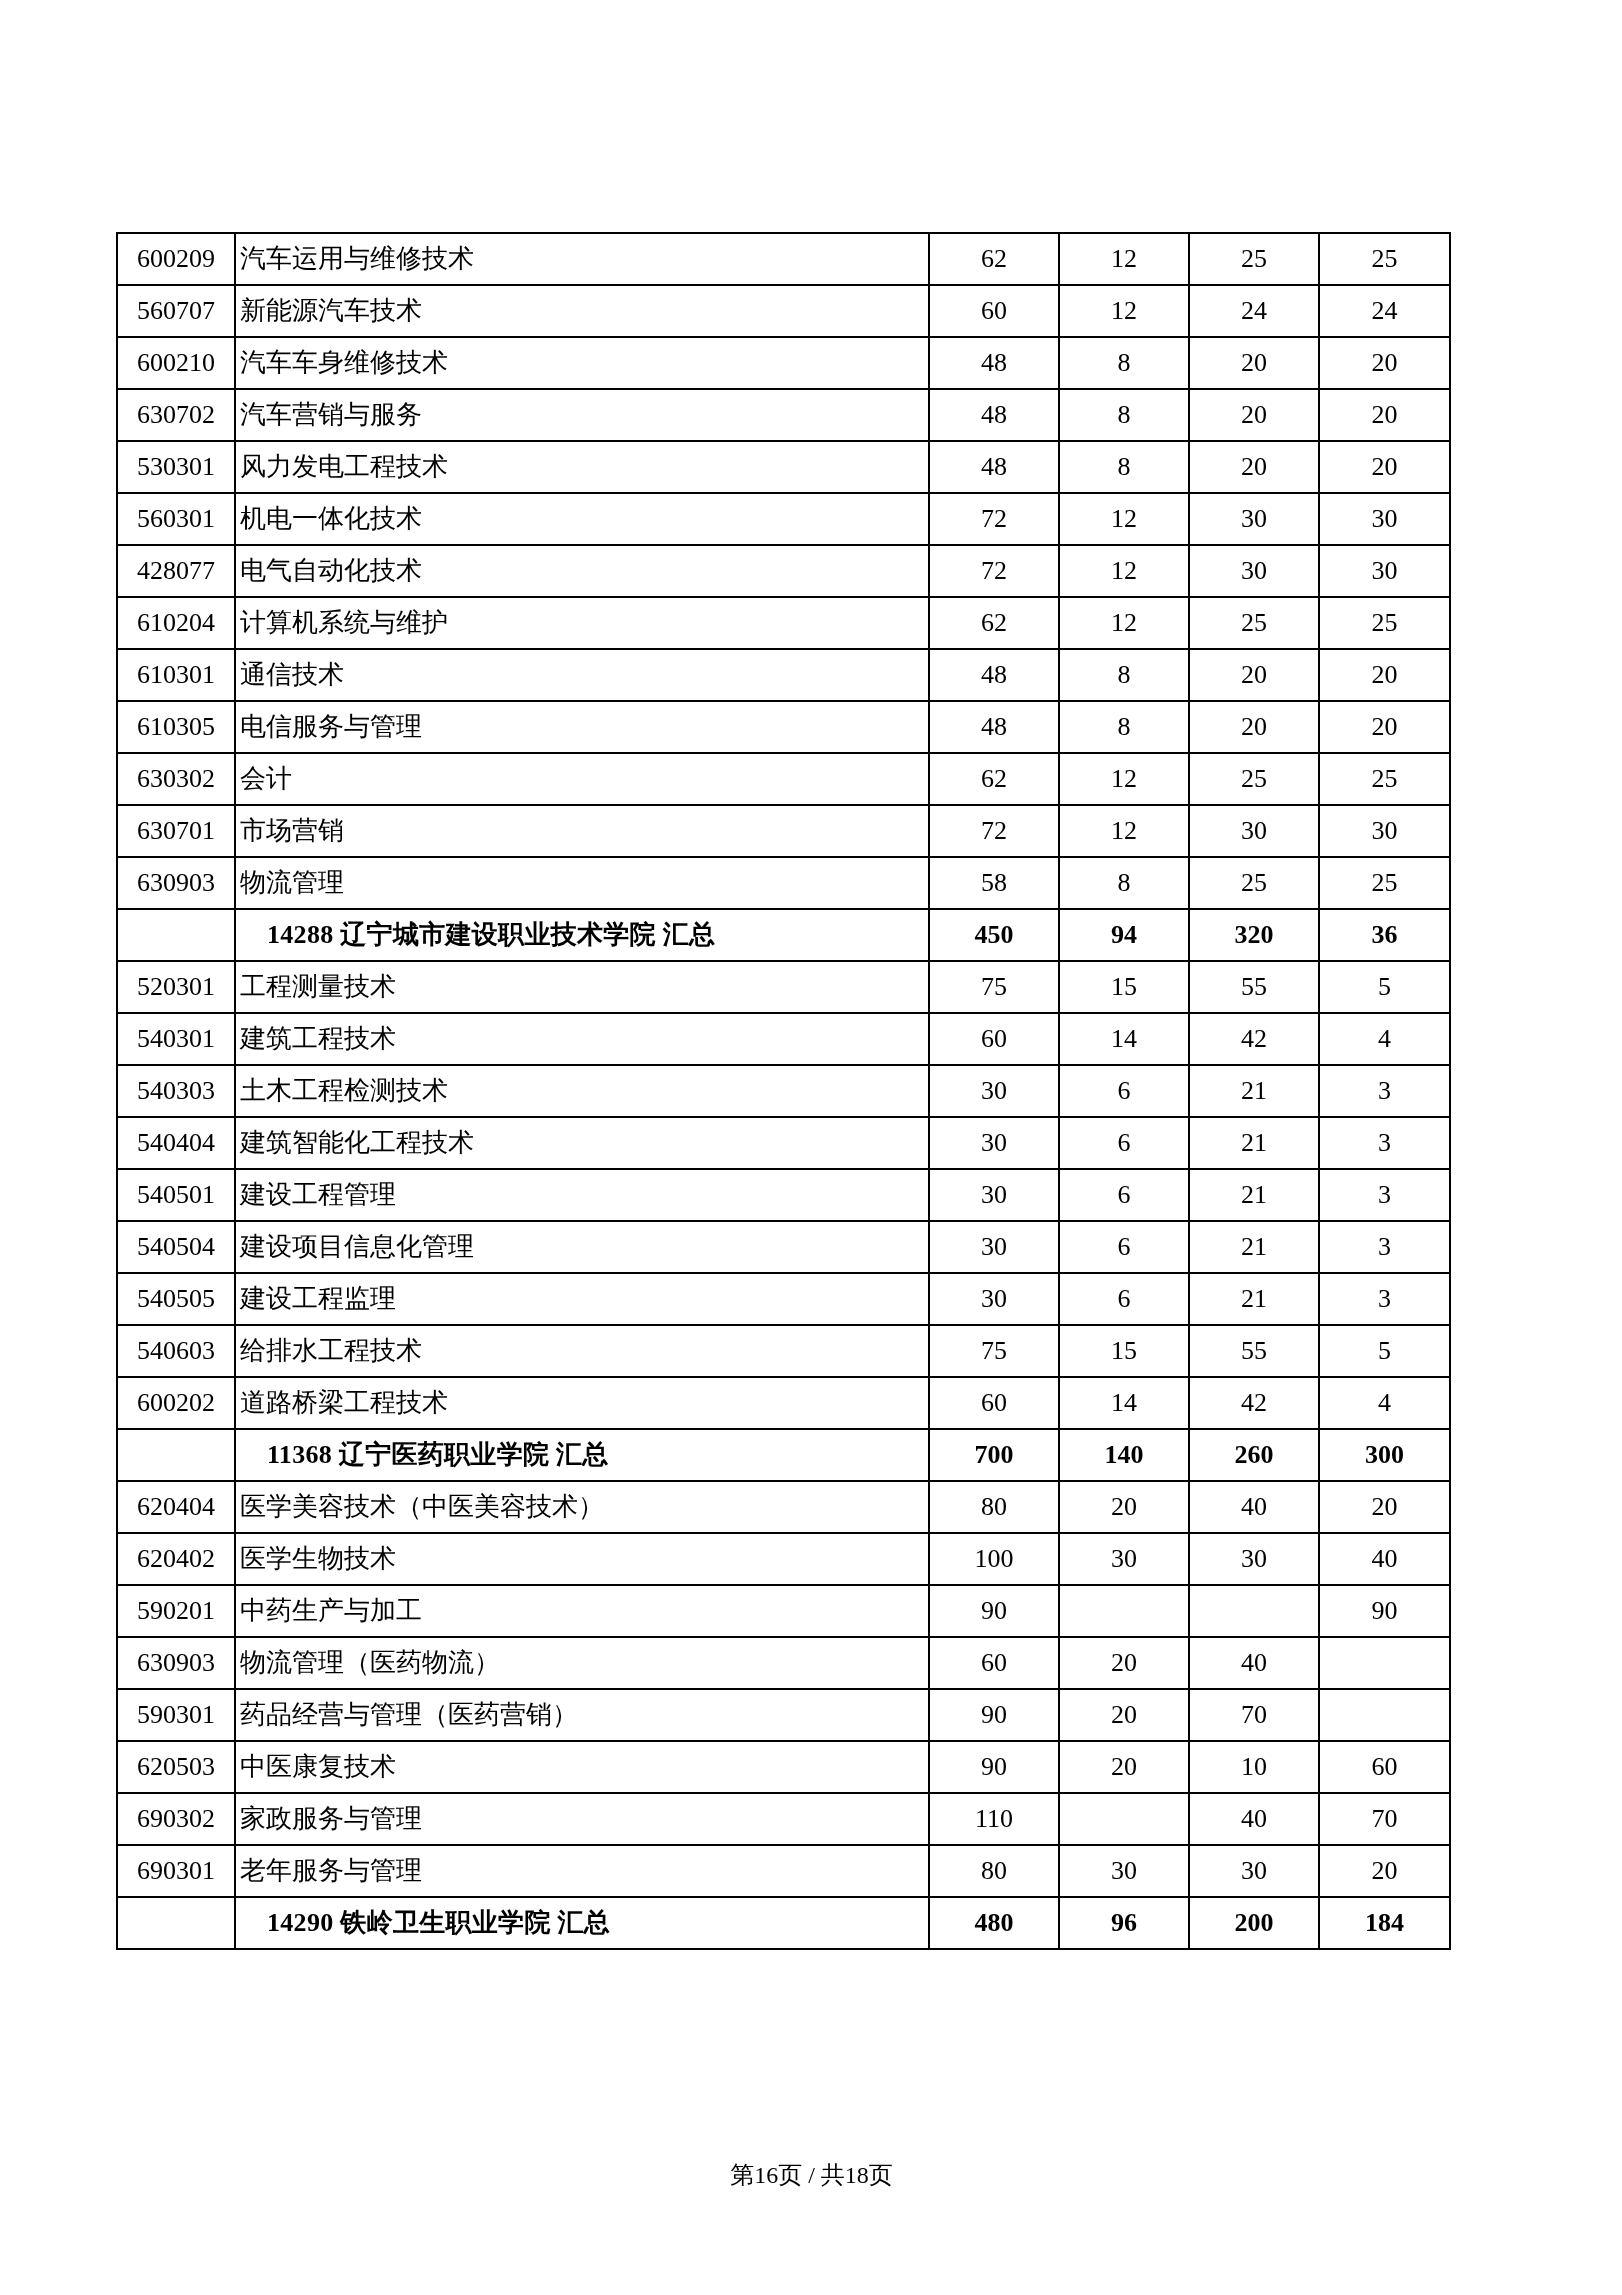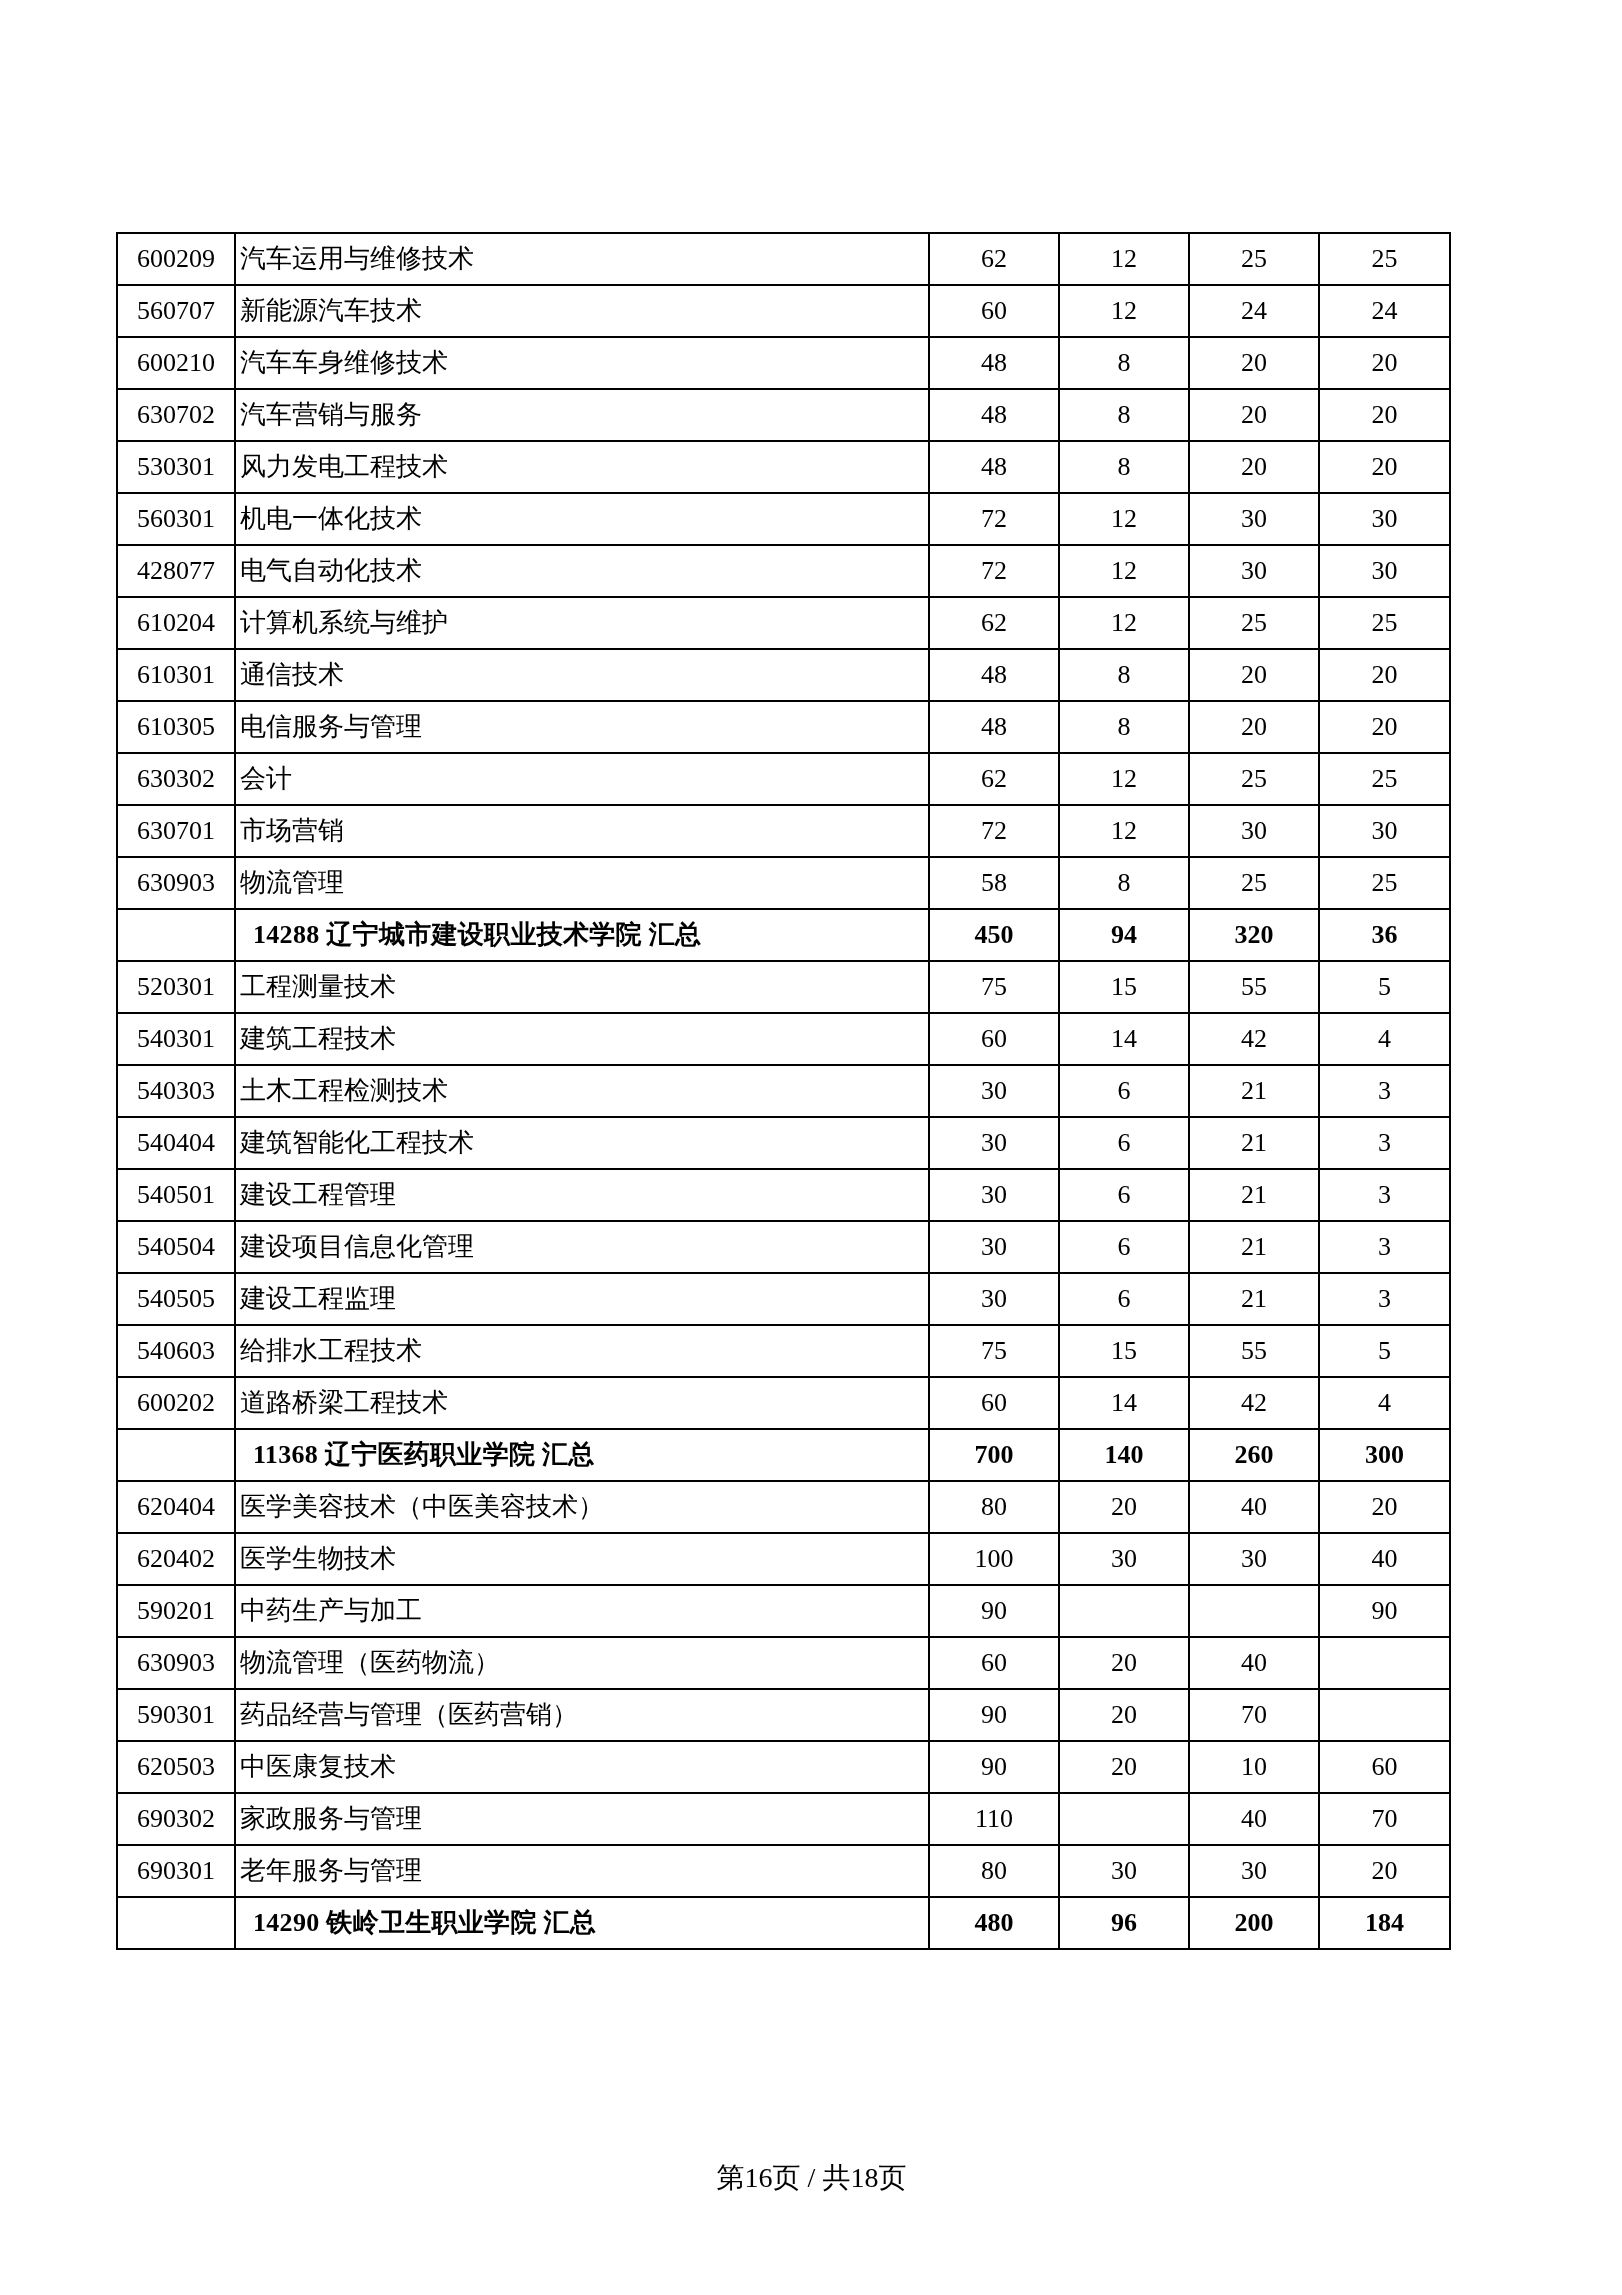--- a/index.html
+++ b/index.html
@@ -67,31 +67,31 @@
     padding-left: 9.2px;
   }
   td.num {
     text-align: center;
   }
 
   tr.summary td {
     font-weight: bold;
   }
   tr.summary td.name {
-    padding-left: 17px;
+    padding-left: 31px;
     letter-spacing: 0.3px;
   }
 
   .footer {
     position: absolute;
     left: 0;
     top: 2159px;
     width: 1623px;
     text-align: center;
-    font-size: 28px;
+    font-size: 24px;
     font-family: "Liberation Serif", "DejaVu Serif", serif;
   }
 </style>
 </head>
 <body>
 
 <div class="page">
 
   <div class="table-wrap">
     <table class="plan">

